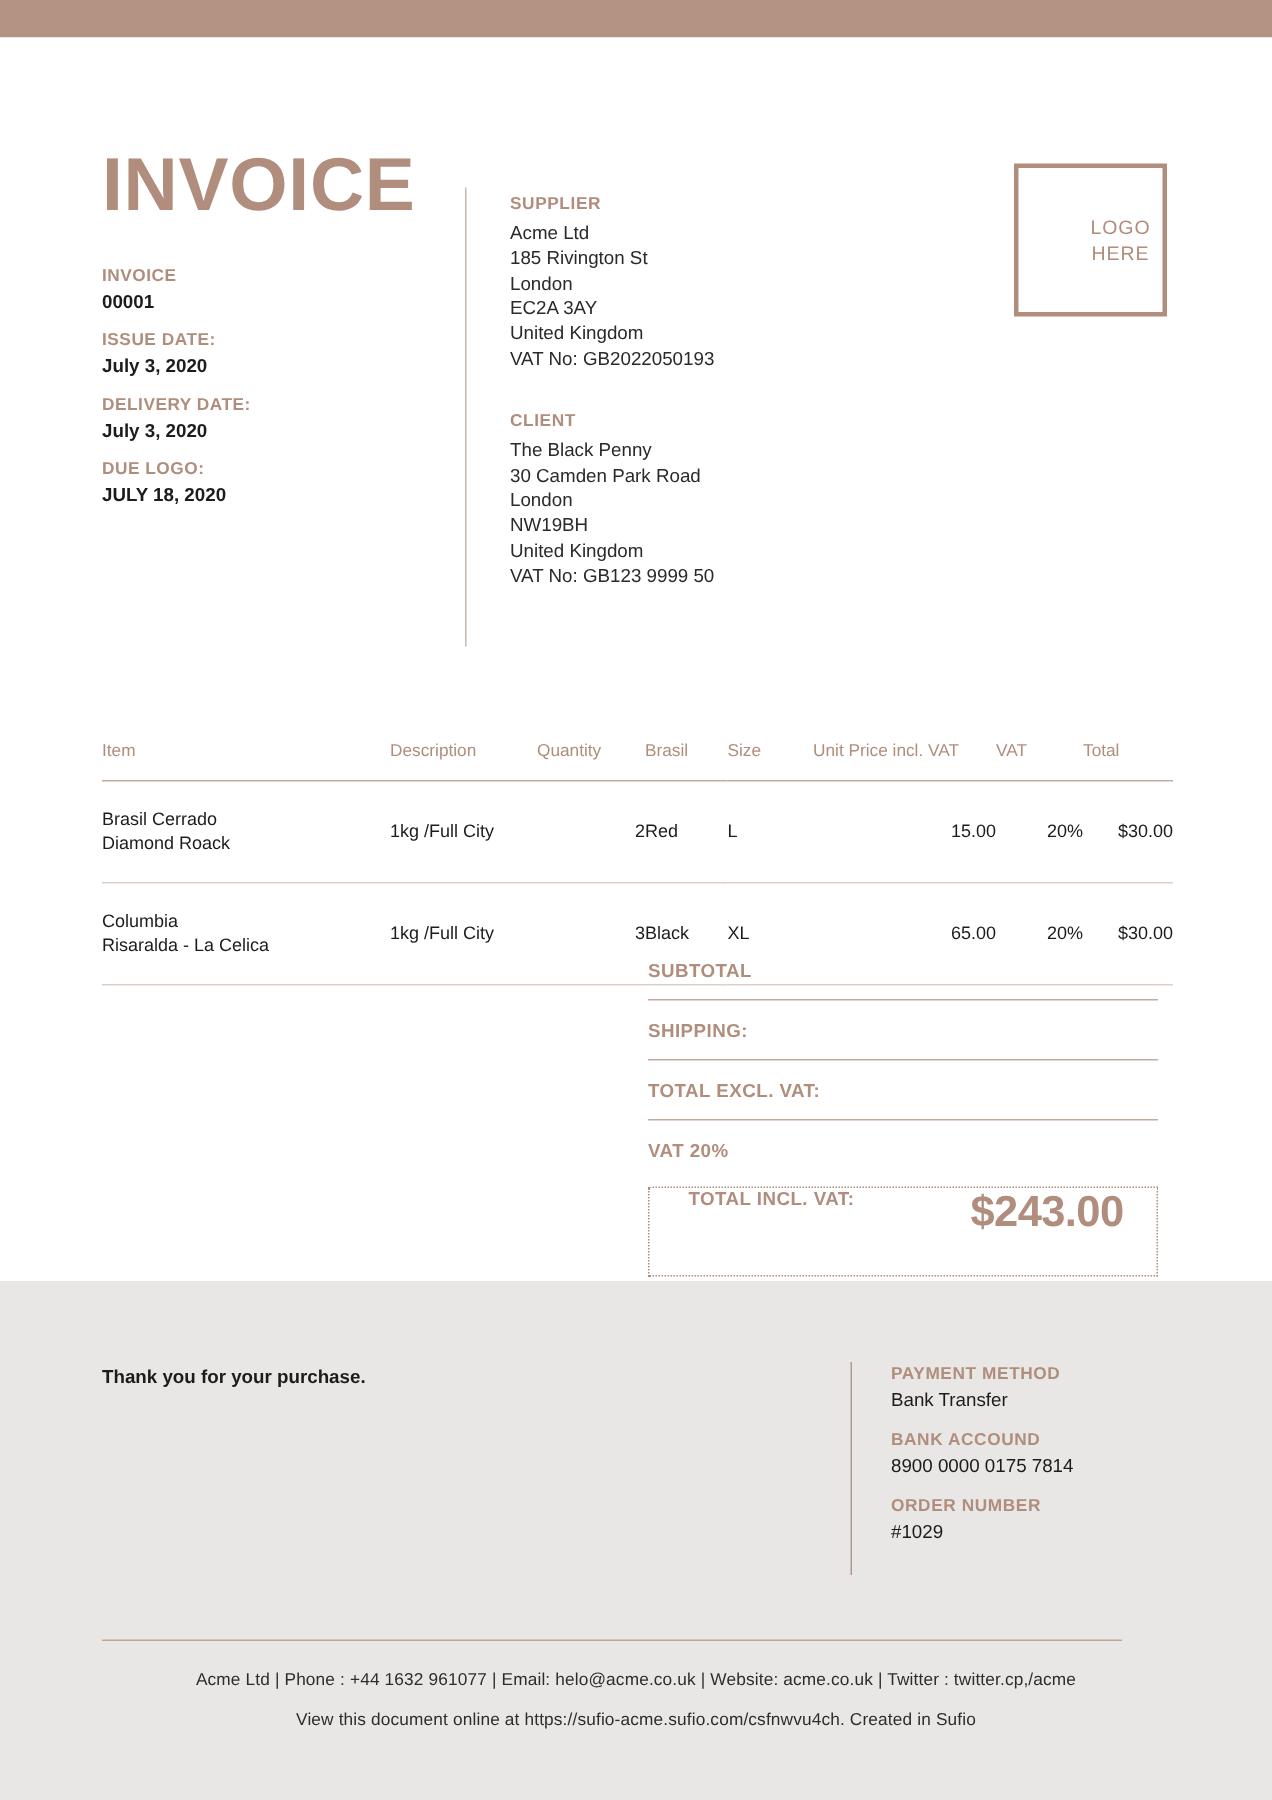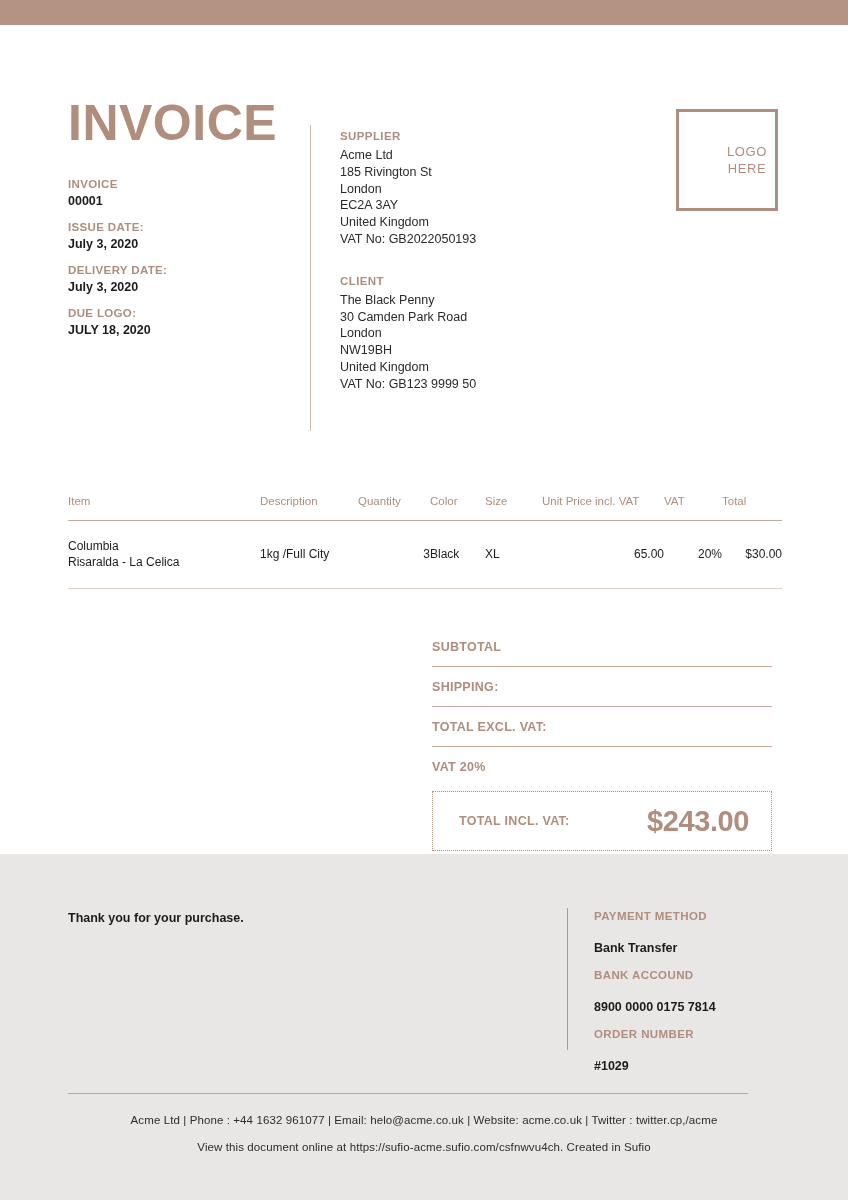--- a/index.html
+++ b/index.html
@@ -161,21 +161,20 @@
     color: #1c1c1c;
     font-weight: bold;
   }
   .total-row.no-rule { border-bottom: none; }
 
   .grand-total {
     margin-top: 4px;
     height: 60px;
     border: 1.5px dotted #b08d7d;
     display: flex;
-    align-items: center;
     padding: 0 22px 0 26px;
     gap: 36px;
   }
   .grand-total .gt-label {
     color: #b08d7d;
     font-size: 12.5px;
     font-weight: bold;
     letter-spacing: 0.3px;
   }
   .grand-total .gt-value {
@@ -215,22 +214,22 @@
     color: #b08d7d;
     font-size: 11.5px;
     font-weight: bold;
     letter-spacing: 0.4px;
     margin-top: 14px;
   }
   .pay-label:first-child { margin-top: 0; }
   .pay-value {
     color: #1c1c1c;
     font-size: 12.5px;
-    font-weight: bold;
-    margin-top: 19px;
+    font-weight: normal;
+    margin-top: 4px;
   }
 
   .foot-rule {
     position: absolute;
     left: 68px; top: 1093px;
     width: 680px; height: 1px;
     background: #c1a595;
   }
   .foot-line {
     position: absolute;
@@ -290,28 +289,41 @@
     <span>HERE</span>
   </div>
 
   <div class="items">
     <table class="items-table">
       <thead>
         <tr>
           <th class="c-item">Item</th>
           <th class="c-desc">Description</th>
           <th class="c-qty">Quantity</th>
-          <th class="c-color">Color</th>
+          <th class="c-color">Brasil</th>
           <th class="c-size">Size</th>
           <th class="c-price">Unit Price incl. VAT</th>
           <th class="c-vat">VAT</th>
           <th class="c-total">Total</th>
         </tr>
       </thead>
       <tbody>
+        <tr>
+          <td class="c-item">
+            <div>Brasil Cerrado</div>
+            <div>Diamond Roack</div>
+          </td>
+          <td class="c-desc">1kg /Full City</td>
+          <td class="c-qty">2</td>
+          <td class="c-color">Red</td>
+          <td class="c-size">L</td>
+          <td class="c-price">15.00</td>
+          <td class="c-vat">20%</td>
+          <td class="c-total">$30.00</td>
+        </tr>
         <tr>
           <td class="c-item">
             <div>Columbia</div>
             <div>Risaralda - La Celica</div>
           </td>
           <td class="c-desc">1kg /Full City</td>
           <td class="c-qty">3</td>
           <td class="c-color">Black</td>
           <td class="c-size">XL</td>
           <td class="c-price">65.00</td>

